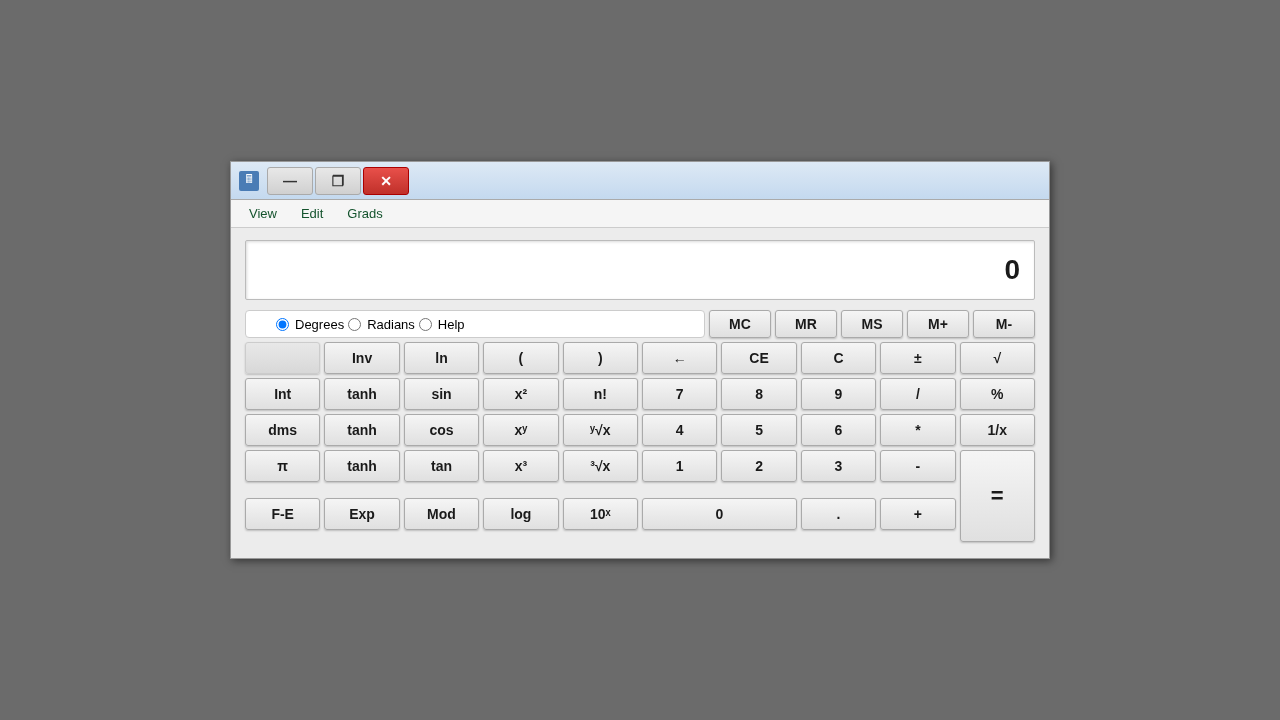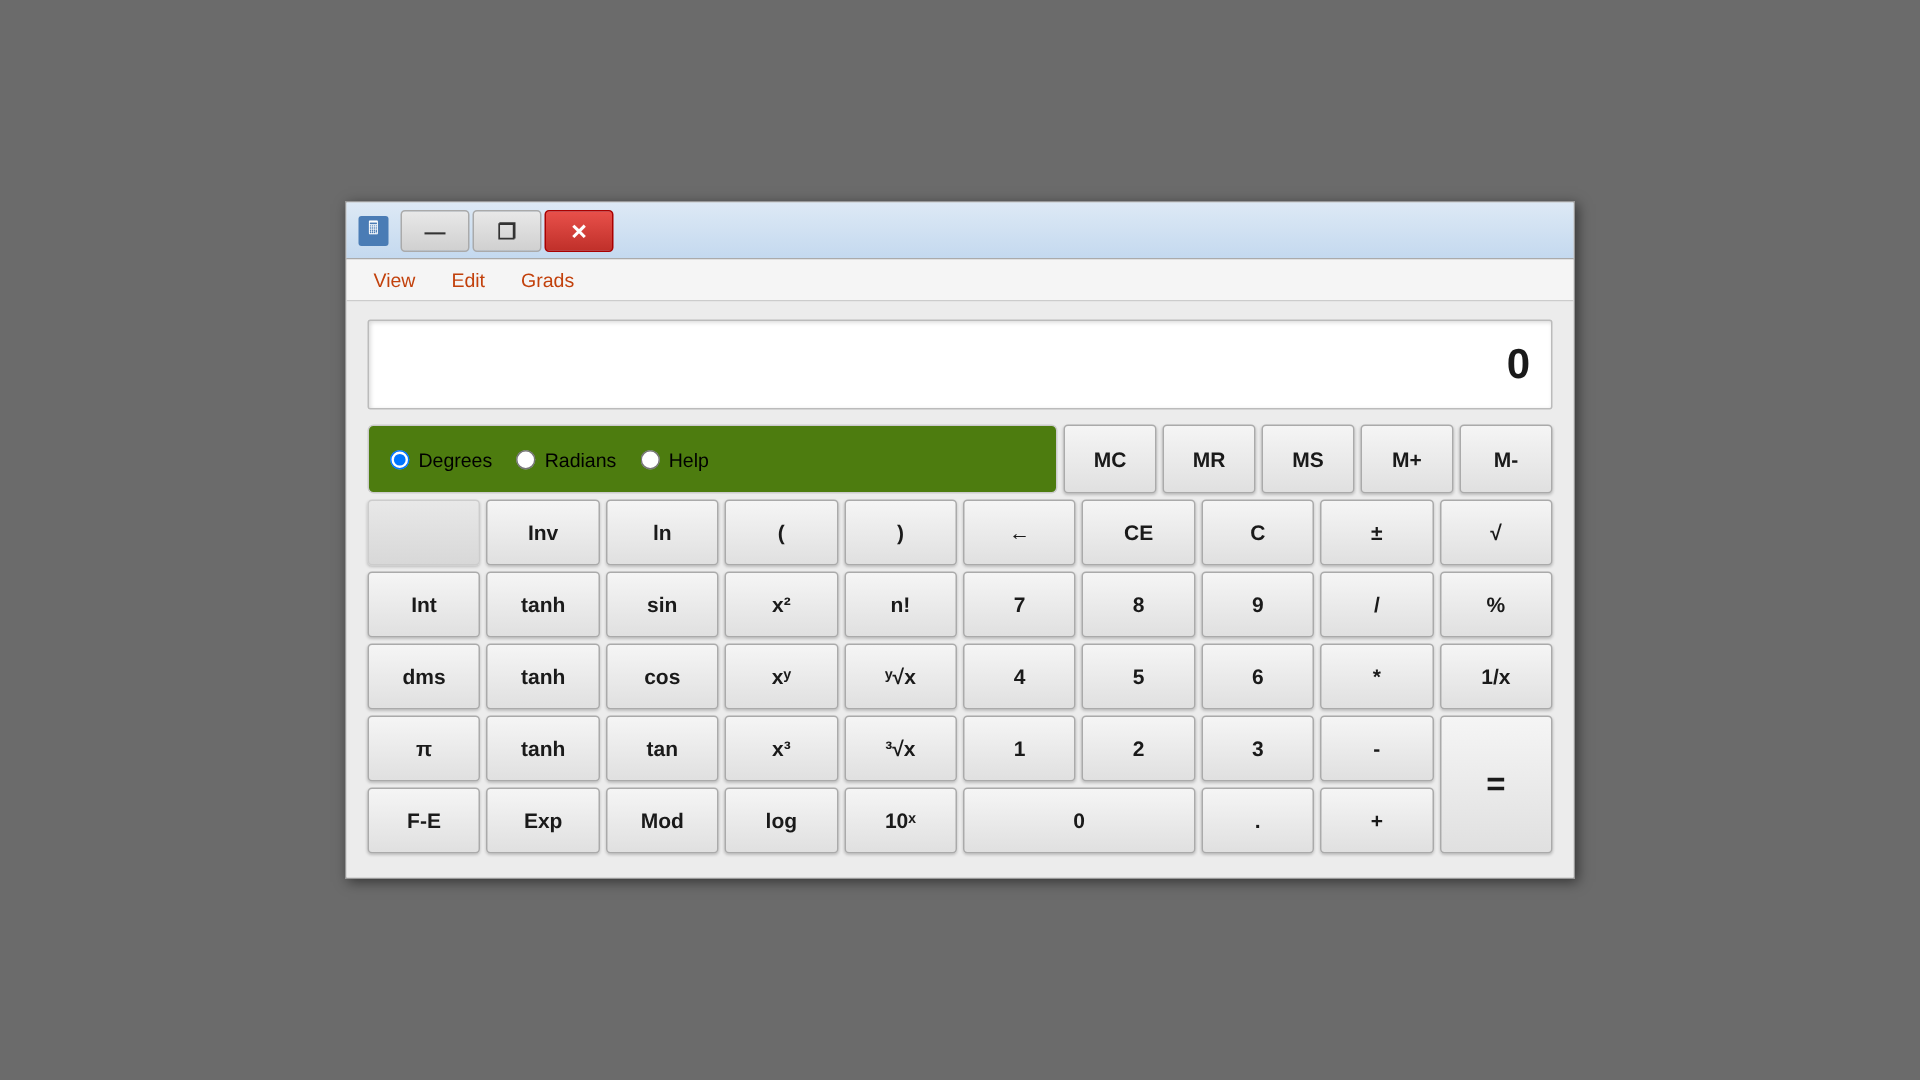--- a/index.html
+++ b/index.html
@@ -69,21 +69,21 @@
       border-bottom: 1px solid #ccc;
       padding: 3px 8px;
       display: flex;
       gap: 4px;
     }
     .menu-item {
       padding: 3px 10px;
       font-size: 13px;
       cursor: pointer;
       border-radius: 3px;
-      color: #c2410c;
+      color: #14532d;
     }
     .calc-body {
       padding: 12px 14px 16px 14px;
       background: #ececec;
     }
     .display {
       background: white;
       border: 1px solid #bbb;
       border-radius: 2px;
       height: 60px;
@@ -101,37 +101,37 @@
     }
     .radio-group {
       display: flex;
       align-items: center;
       gap: 6px;
       font-size: 13px;
       cursor: pointer;
     }
     .radio-group input[type=radio] { cursor: pointer; }
     .btn {
-      height: 44px;
+      height: 32px;
       border: 1px solid #aaa;
       border-radius: 3px;
       cursor: pointer;
       font-size: 14px;
       font-weight: 600;
       color: #1a1a1a;
       background: linear-gradient(to bottom, #f5f5f5, #e0e0e0);
       display: flex;
       align-items: center;
       justify-content: center;
       box-shadow: 0 1px 2px rgba(0,0,0,0.2);
       min-width: 62px;
     }
     .btn-mem {
       min-width: 62px;
-      height: 46px;
+      height: 28px;
       border: 1px solid #aaa;
       border-radius: 3px;
       cursor: pointer;
       font-size: 14px;
       font-weight: 600;
       color: #1a1a1a;
       background: linear-gradient(to bottom, #f5f5f5, #e0e0e0);
       display: flex;
       align-items: center;
       justify-content: center;
@@ -154,25 +154,25 @@
     }
     .mode-memory-container {
       display: flex;
       gap: 4px;
       margin-bottom: 4px;
     }
     .mode-section {
       flex: 1;
       display: flex;
       align-items: center;
-      background: #4d7c0f;
+      background: #ffffff;
       border: 1px solid #ccc;
       border-radius: 4px;
-      padding: 5px 14px;
-      gap: 16px;
+      padding: 5px 30px;
+      gap: 4px;
     }
     .mem-section {
       display: flex;
       gap: 4px;
     }
   </style>
 </head>
 <body>
 
 <div class="window">

